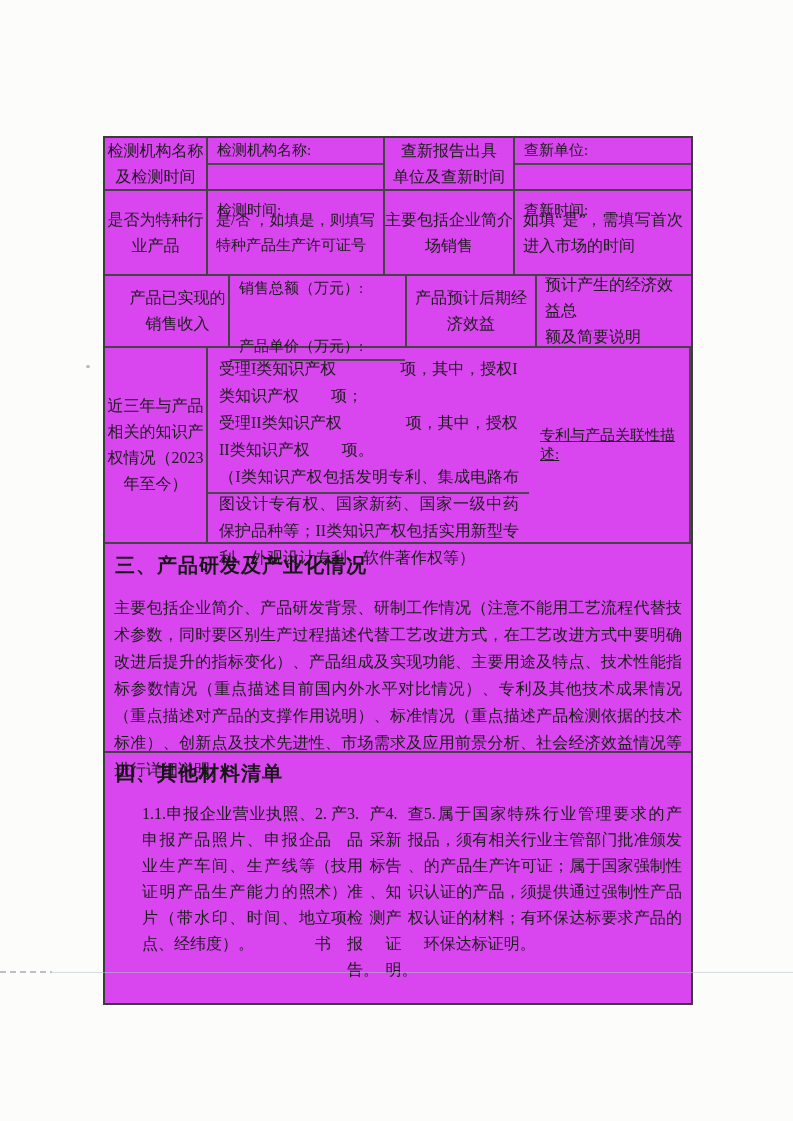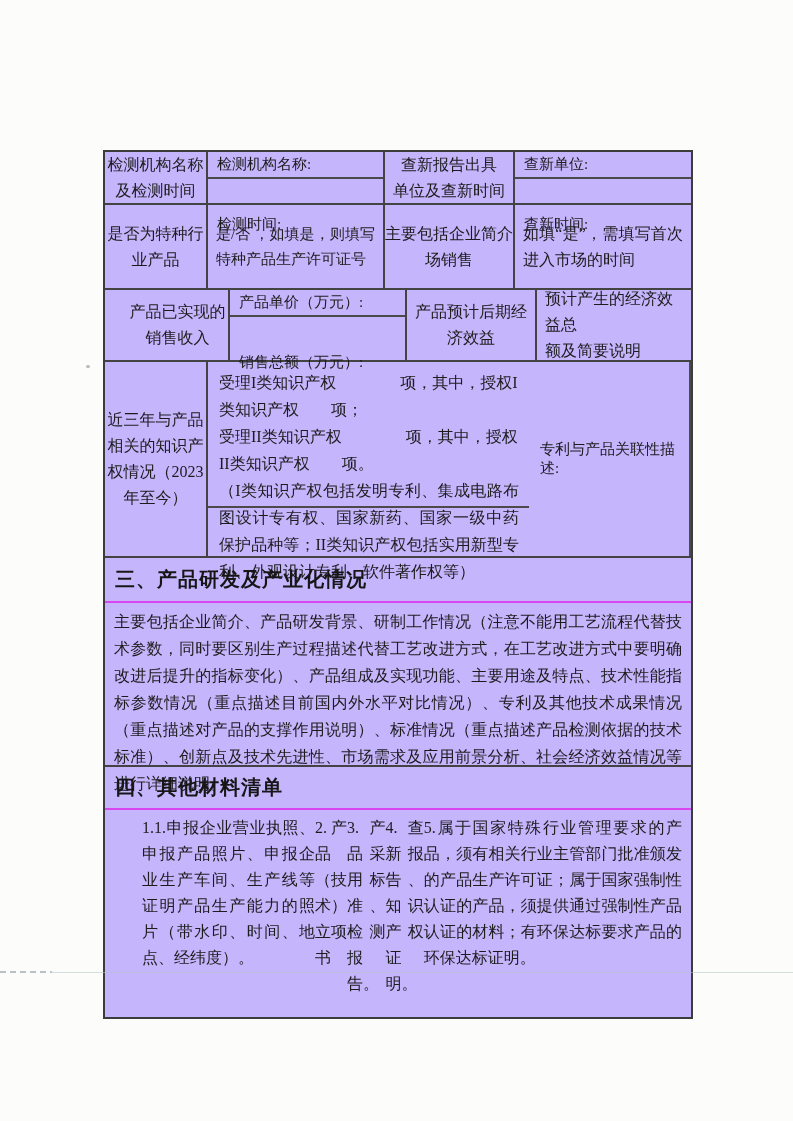--- a/index.html
+++ b/index.html
@@ -5,23 +5,23 @@
   html,body{margin:0;padding:0;}
   body{
     width:793px;height:1121px;position:relative;overflow:hidden;
     background:#fcfcfa;
     font-family:"Liberation Serif","DejaVu Serif",serif;
     color:#1c1c1c;
   }
   .page{position:absolute;inset:0;}
   
   .doc-table{
-    position:absolute;left:103px;top:150px;width:590px;height:869px;
+    position:absolute;left:103px;top:136px;width:590px;height:869px;
     border:2px solid #3c3c3c;box-sizing:border-box;
-    background:#c4b5fd;
+    background:#d946ef;
   }
   .t-row{display:flex;box-sizing:border-box;border-bottom:2px solid #434343;}
   .t-row:last-child{border-bottom:none;margin-left:28px;}
   .cell{box-sizing:border-box;position:relative;}
   .v{border-right:2px solid #434343;}
   .c1{width:103px;display:flex;align-items:center;justify-content:center;text-align:center;}
   .c2{width:177px;}
   .c3{width:130px;display:flex;align-items:center;justify-content:center;text-align:center;}
   .c4{flex:1;}
   .pre{white-space:pre-line;}
@@ -36,21 +36,21 @@
   .rowA{height:53px;}
   .rowB{height:85px;justify-content:center;}
   .rowC{height:72px;padding-left:22px;}
   .rowD{height:196px;}
   .rD-right{flex:1;display:flex;flex-direction:row;}
   .rD-main{height:146px;box-sizing:border-box;border-bottom:2px solid #4a4a4a;
            padding:7px 10px 0 11px;font-size:16px;line-height:27px;}
   .rD-main .ipline{white-space:pre-wrap;}
   .rD-sub{flex:1;display:flex;}
   .rD-sublabel{width:162px;box-sizing:border-box;border-right:2px solid #4a4a4a;
-           display:flex;align-items:center;padding-left:11px;font-size:15px;}
+           display:flex;align-items:center;padding-left:11px;font-size:15px;text-decoration:underline;}
   .rD-subblank{flex:1;}
   .sec-head{
     height:45px;box-sizing:border-box;border-bottom:2px solid #d946ef;
     font-family:Liberation Sans, sans-serif;
     font-weight:700;font-size:20px;line-height:42px;
     padding-left:10px;letter-spacing:1px;color:#161616;
   }
   .sec-head.g{height:43px;line-height:40px;}
   .sec-body{
     height:164px;box-sizing:border-box;border-bottom:2px solid #434343;
@@ -104,22 +104,22 @@
       <div class="cell v c2 cellpad fs15 just">是/否 ，如填是，则填写特种产品生产许可证号</div>
       <div class="cell v c3 pre fs16">主要包括企业简介
 场销售</div>
       <div class="cell c4 cellpad fs16 just">如填“是”，需填写首次进入市场的时间</div>
     </div>
 
     <div class="t-row rowC">
       <div class="cell v c1 pre fs16">产品已实现的
 销售收入</div>
       <div class="cell v c2 stack fs15">
+        <div class="half">销售总额（万元）:</div>
         <div class="half hb">产品单价（万元）:</div>
-        <div class="half">销售总额（万元）:</div>
       </div>
       <div class="cell v c3 pre fs16">产品预计后期经
 济效益</div>
       <div class="cell c4 cellpad fs16 pre">预计产生的经济效益总
 额及简要说明</div>
     </div>
 
     <div class="t-row rowD">
       <div class="cell v c1 pre fs16">近三年与产品
 相关的知识产

